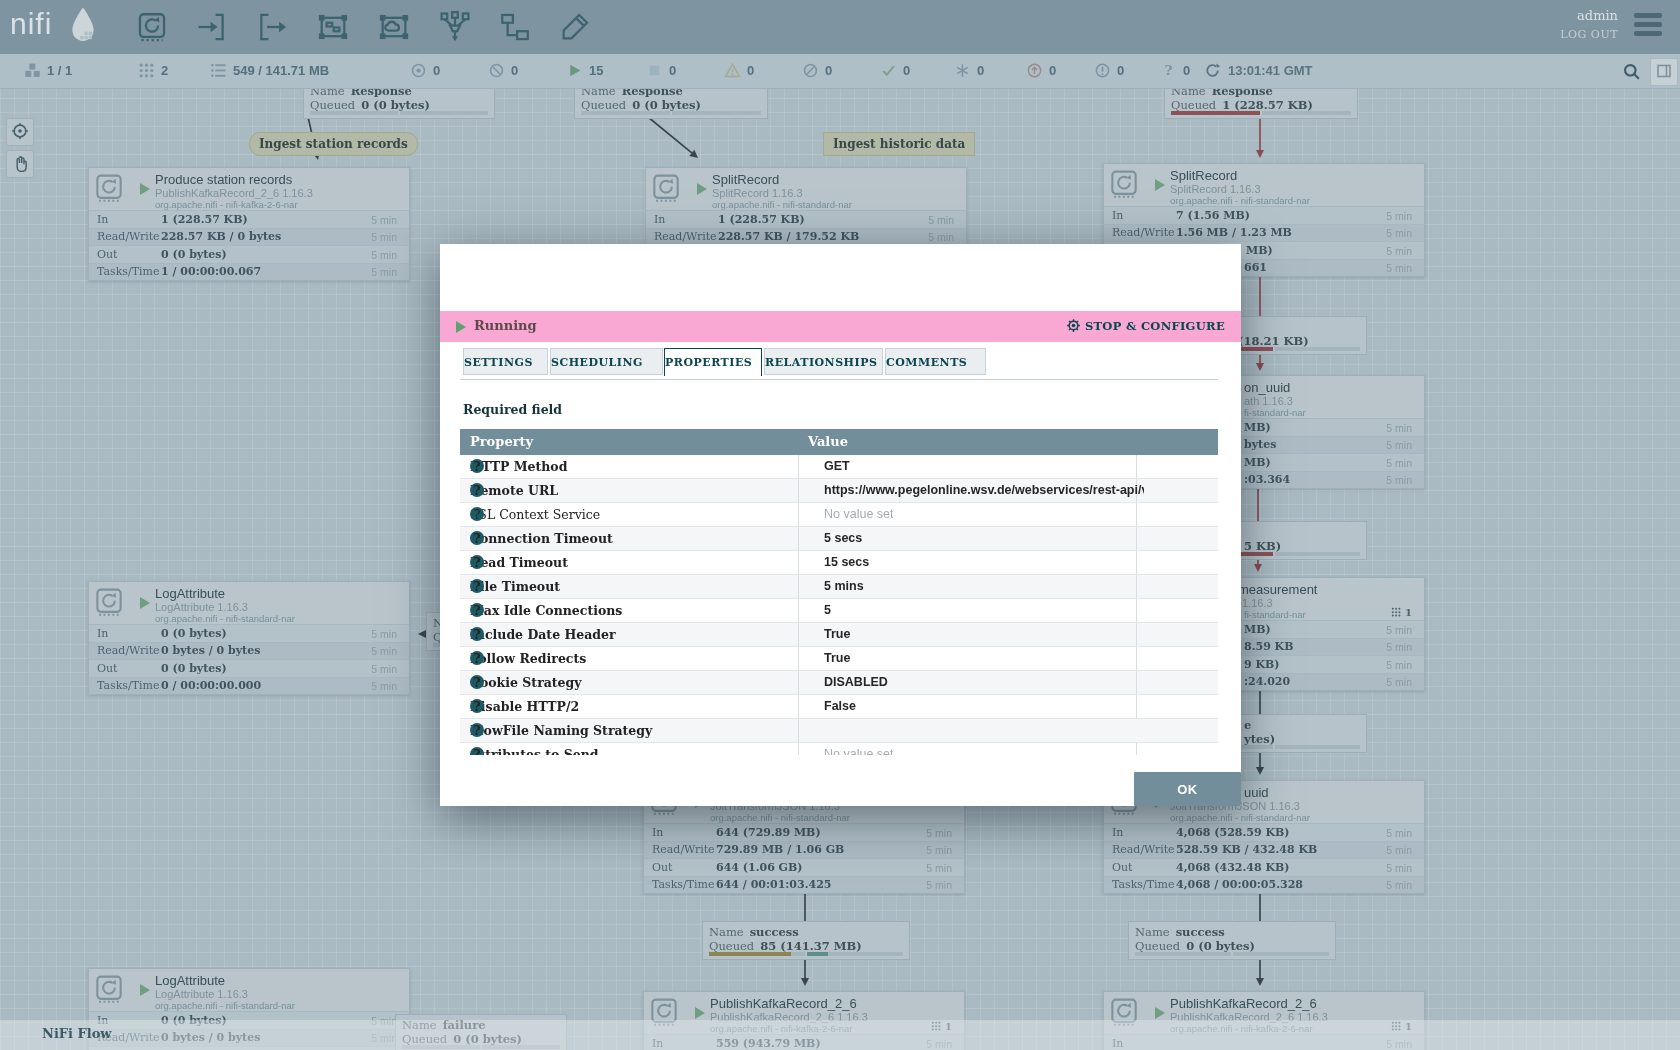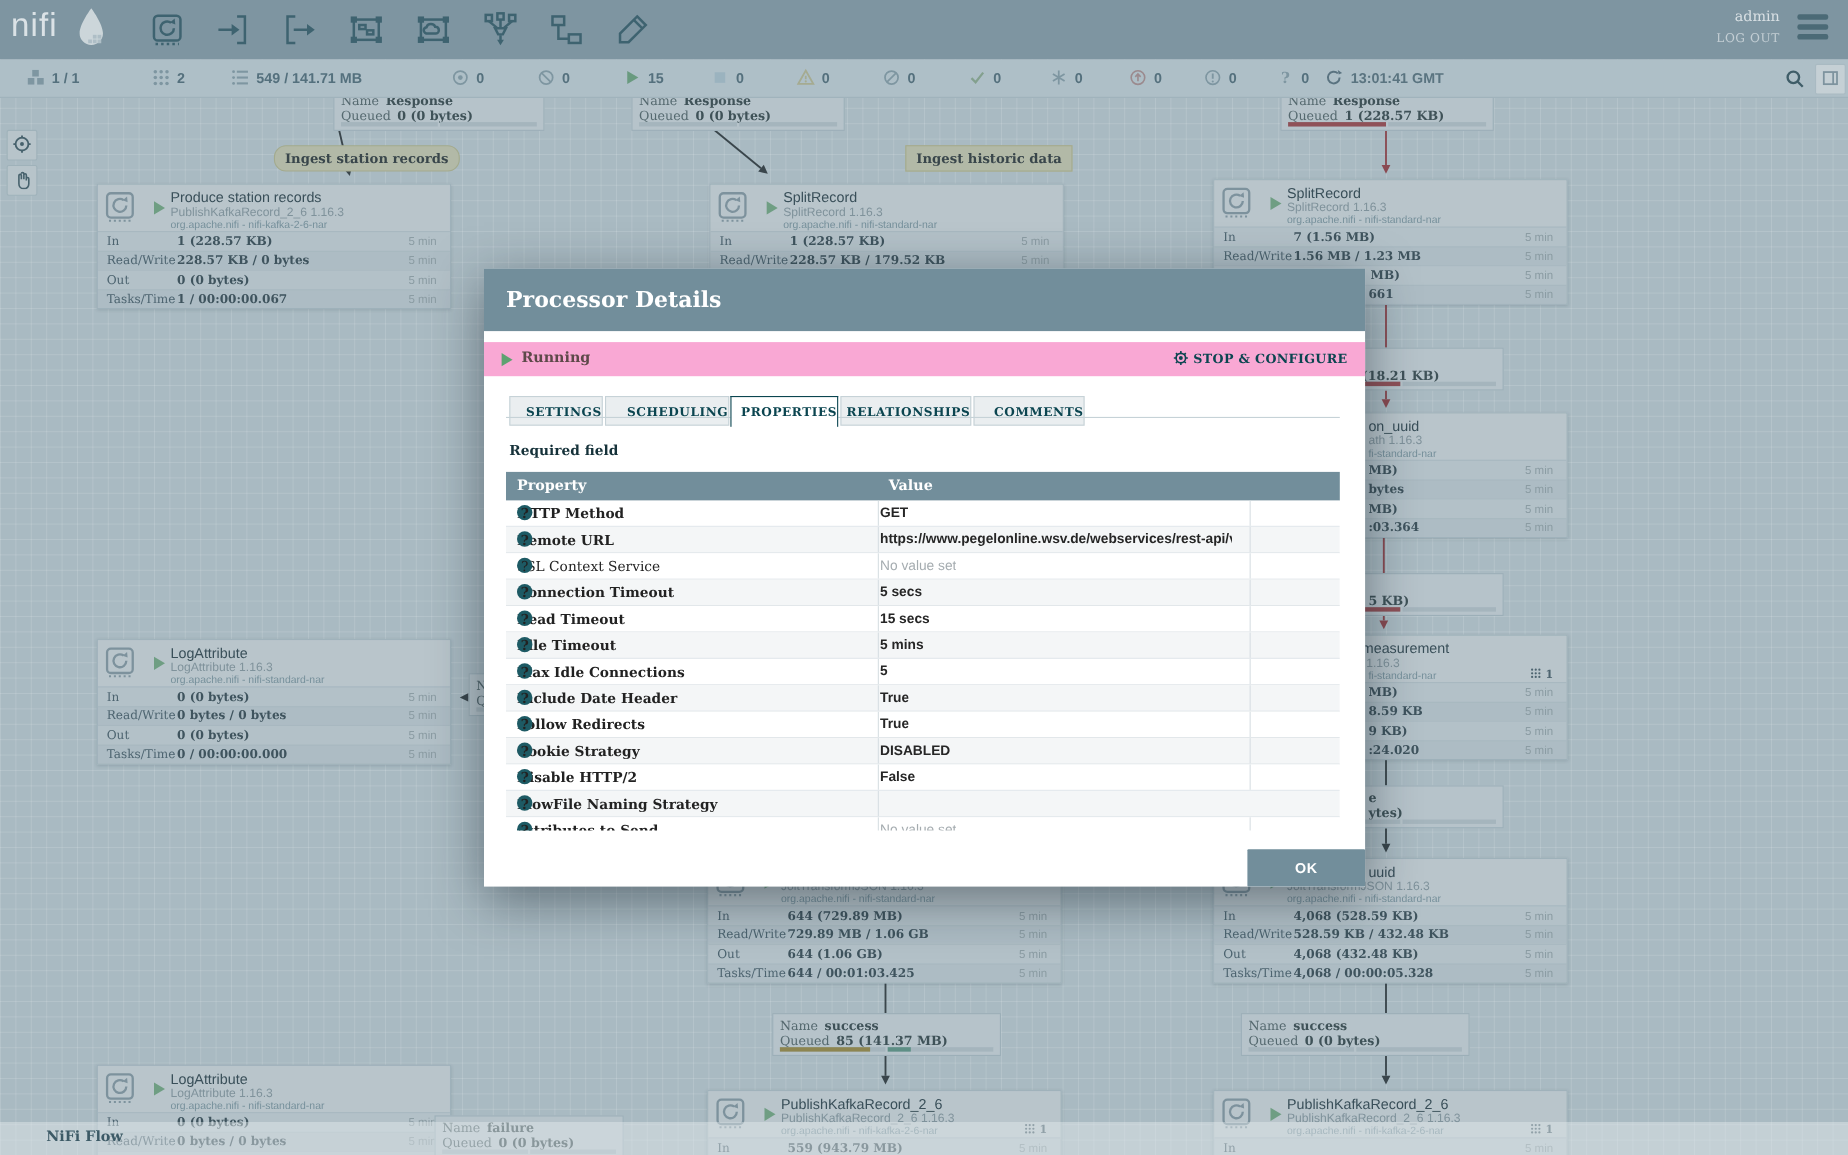--- a/index.html
+++ b/index.html
@@ -76,38 +76,38 @@
   #dlg-header{position:absolute;left:0;top:0;right:0;height:57px;background:#728e9b;}
   #dlg-title{position:absolute;left:20px;top:16px;font:bold 20px "DejaVu Serif",serif;color:#fff;}
   #dlg-status{position:absolute;left:0;top:67px;right:0;height:31px;background:#f9a8d4;}
   #run-tri{position:absolute;left:16px;top:10px;width:0;height:0;border-left:10px solid #5ea271;
     border-top:6px solid transparent;border-bottom:6px solid transparent;}
   #run-text{position:absolute;left:34px;top:7px;font:bold 13px "DejaVu Serif",serif;color:#5d4949;}
   #dlg-action{position:absolute;right:16px;top:7px;font:bold 11.5px "DejaVu Serif",serif;
     color:#0b4550;letter-spacing:.3px;cursor:pointer;}
   #dlg-action svg{vertical-align:-3px;margin-right:4px;}
   #tabline{position:absolute;left:20px;top:135px;width:758px;height:1px;background:#c6d2d7;}
-  .tab{position:absolute;top:116px;height:27px;background:#eaeef0;border:1px solid #c6d2d7;
-    text-align:right;font:bold 11px "DejaVu Serif",serif;color:#0b4550;letter-spacing:.5px;
+  .tab{position:absolute;top:104px;height:27px;background:#eaeef0;border:1px solid #c6d2d7;
+    text-align:left;font:bold 11px "DejaVu Serif",serif;color:#0b4550;letter-spacing:.5px;
     line-height:27px;cursor:pointer;box-sizing:border-box;}
   .tab.active{background:#fff;border:1px solid #0b4550;border-bottom:none;height:28px;z-index:2;}
   #req-note{position:absolute;left:23px;top:158px;font:bold 12.5px "DejaVu Serif",serif;color:#16323a;}
   #ptable{position:absolute;left:20px;top:185px;width:758px;}
   #pt-head{height:26px;background:#728e9b;color:#fff;position:relative;}
   #pt-head span{position:absolute;top:5px;font:bold 13px "DejaVu Serif",serif;}
   #pt-rows{height:300px;overflow:hidden;}
   .pt-row{height:23px;border-bottom:1px solid #e2e7ea;position:relative;background:#fff;}
   .pt-row.alt{background:#f4f6f7;}
   .pt-name{position:absolute;left:0;top:0;width:338px;height:23px;border-right:1px solid #d7dfe3;}
   .pt-name span{position:absolute;left:10px;top:4px;font:bold 12.5px "DejaVu Serif",serif;color:#222;white-space:nowrap;}
   .pt-name.opt span{font-weight:normal;}
   .help{position:absolute;right:8px;top:4px;width:14px;height:14px;border-radius:50%;background:#1d5a64;
     color:#fff;font:bold 10px "DejaVu Serif",serif;text-align:center;line-height:14px;cursor:pointer;}
   .pt-val{position:absolute;left:338px;top:0;width:338px;height:23px;border-right:1px solid #d7dfe3;}
-  .pt-val span{position:absolute;left:2px;top:4px;font-size:12.5px;font-weight:bold;color:#262626;white-space:nowrap;
+  .pt-val span{position:absolute;left:26px;top:4px;font-size:12.5px;font-weight:bold;color:#262626;white-space:nowrap;
     max-width:320px;overflow:hidden;}
   .pt-val.unset span{font-weight:normal;color:#a5acb0;}
   #okbtn{position:absolute;left:694px;top:528px;width:107px;height:34px;background:#728e9b;border:none;
     color:#fff;font:bold 13px "Liberation Sans",sans-serif;letter-spacing:.5px;cursor:pointer;border-radius:1px;}
 </style>
 </head>
 <body>
 
 <div id="stage">
   <div id="canvas"></div>
@@ -768,23 +768,20 @@
         </svg>
     </span>
     <span id="sb-panel">
       <svg width="16" height="16" viewBox="0 0 16 16" style="margin-top:4px;">
           <rect x="2" y="2.5" width="12" height="11" fill="none" stroke="#7d939e" stroke-width="1.6"></rect>
           <path d="M10.5 2.5v11" stroke="#7d939e" stroke-width="1.6"></path>
         </svg>
     </span>
   </div>
     <div id="dialog">
-    <div id="dlg-header">
-      <span id="dlg-title">Processor Details</span>
-    </div>
     <div id="dlg-status">
       <span id="run-tri"></span>
       <span id="run-text">Running</span>
       <span id="dlg-action">
         <svg width="15" height="15" viewBox="0 0 16 16">
           <circle cx="8" cy="8" r="4.6" fill="none" stroke="#0b4550" stroke-width="1.6"></circle>
           <circle cx="8" cy="8" r="1.9" fill="#0b4550"></circle>
           <path d="M8 1.2v2.4M8 12.4v2.4M1.2 8h2.4M12.4 8h2.4M3.2 3.2l1.7 1.7M11.1 11.1l1.7 1.7M12.8 3.2l-1.7 1.7M4.9 11.1l-1.7 1.7" stroke="#0b4550" stroke-width="1.5"></path>
         </svg><span>STOP &amp; CONFIGURE</span>
       </span>

